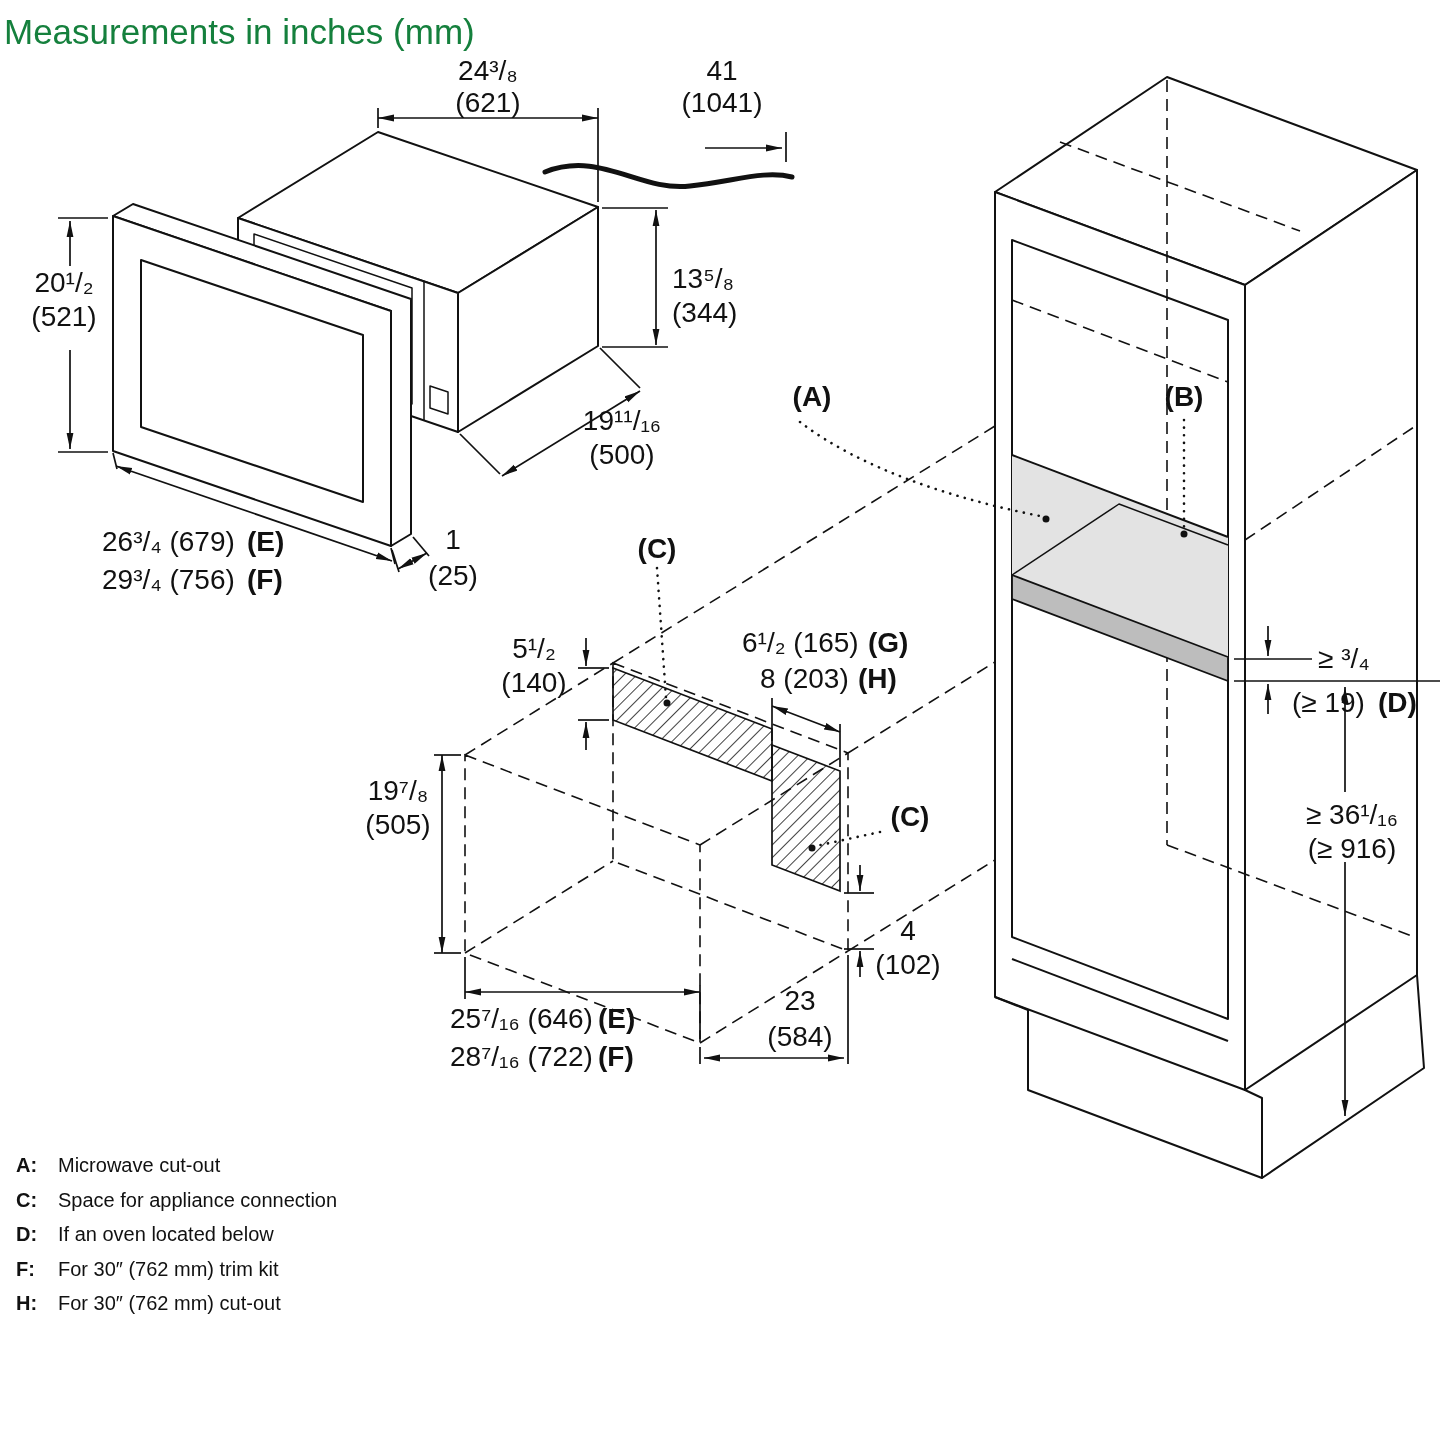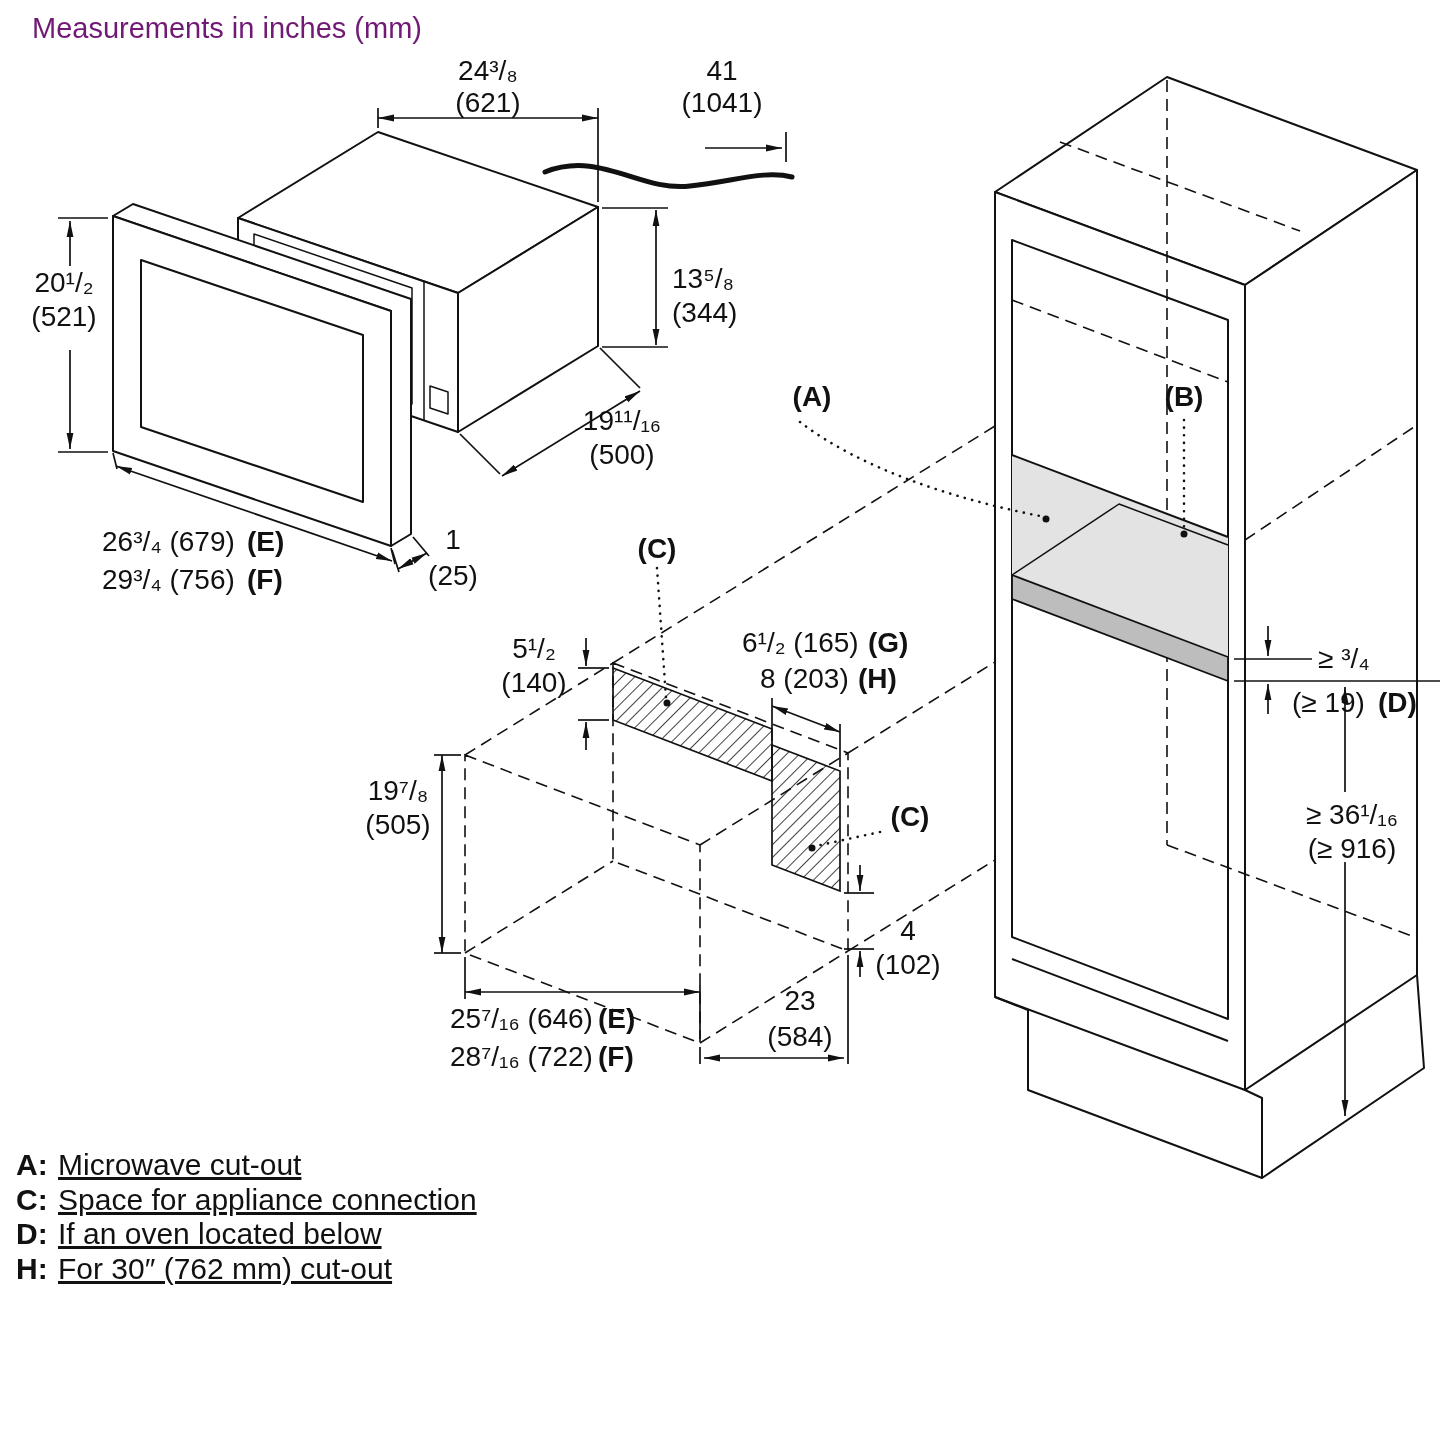--- a/index.html
+++ b/index.html
@@ -1,20 +1,20 @@
 <!DOCTYPE html>
 <html><head>
 <meta charset="utf-8">
 <style>
   html,body{margin:0;padding:0;background:#fff;}
   .stage{position:relative;width:1445px;height:1445px;background:#fff;overflow:hidden;
          font-family:"Liberation Sans","DejaVu Sans",sans-serif;color:#111;}
   .stage svg{position:absolute;left:0;top:0;}
-  .title{position:absolute;left:32px;top:12px;font-size:29px;color:#701a75;}
-  .legend{position:absolute;left:16px;top:1148px;font-size:30px;line-height:34.6px;color:#111;text-decoration:underline;}
+  .title{position:absolute;left:4px;top:12px;font-size:35px;color:#15803d;}
+  .legend{position:absolute;left:16px;top:1148px;font-size:20px;line-height:34.6px;color:#111;}
   .legend .row{white-space:nowrap;}
   .legend .k{font-weight:bold;display:inline-block;min-width:42px;}
   
   .face{fill:#fff;stroke:#111;stroke-width:2;stroke-linejoin:round;}
   .ln{fill:none;stroke:#111;stroke-width:2;stroke-linejoin:round;}
   .thin{stroke-width:1.5;}
   .cord{fill:none;stroke:#111;stroke-width:5;stroke-linecap:round;}
   .dash{fill:none;stroke:#111;stroke-width:1.6;stroke-dasharray:12 7;}
   .dotl{fill:none;stroke:#111;stroke-width:2.6;stroke-dasharray:0.1 7.5;stroke-linecap:round;}
   .dim{fill:none;stroke:#111;stroke-width:1.7;}
@@ -249,16 +249,17 @@
     </g>
   </g>
 </svg>
 
 <div class="title">Measurements in inches (mm)</div>
 
 <div class="legend">
   <div class="row"><span class="k">A:</span><span>Microwave cut-out</span></div>
   <div class="row"><span class="k">C:</span><span>Space for appliance connection</span></div>
   <div class="row"><span class="k">D:</span><span>If an oven located below</span></div>
+  <div class="row"><span class="k">F:</span><span>For 30″ (762 mm) trim kit</span></div>
   <div class="row"><span class="k">H:</span><span>For 30″ (762 mm) cut-out</span></div>
 </div>
 
 </div>
 
 </body></html>

